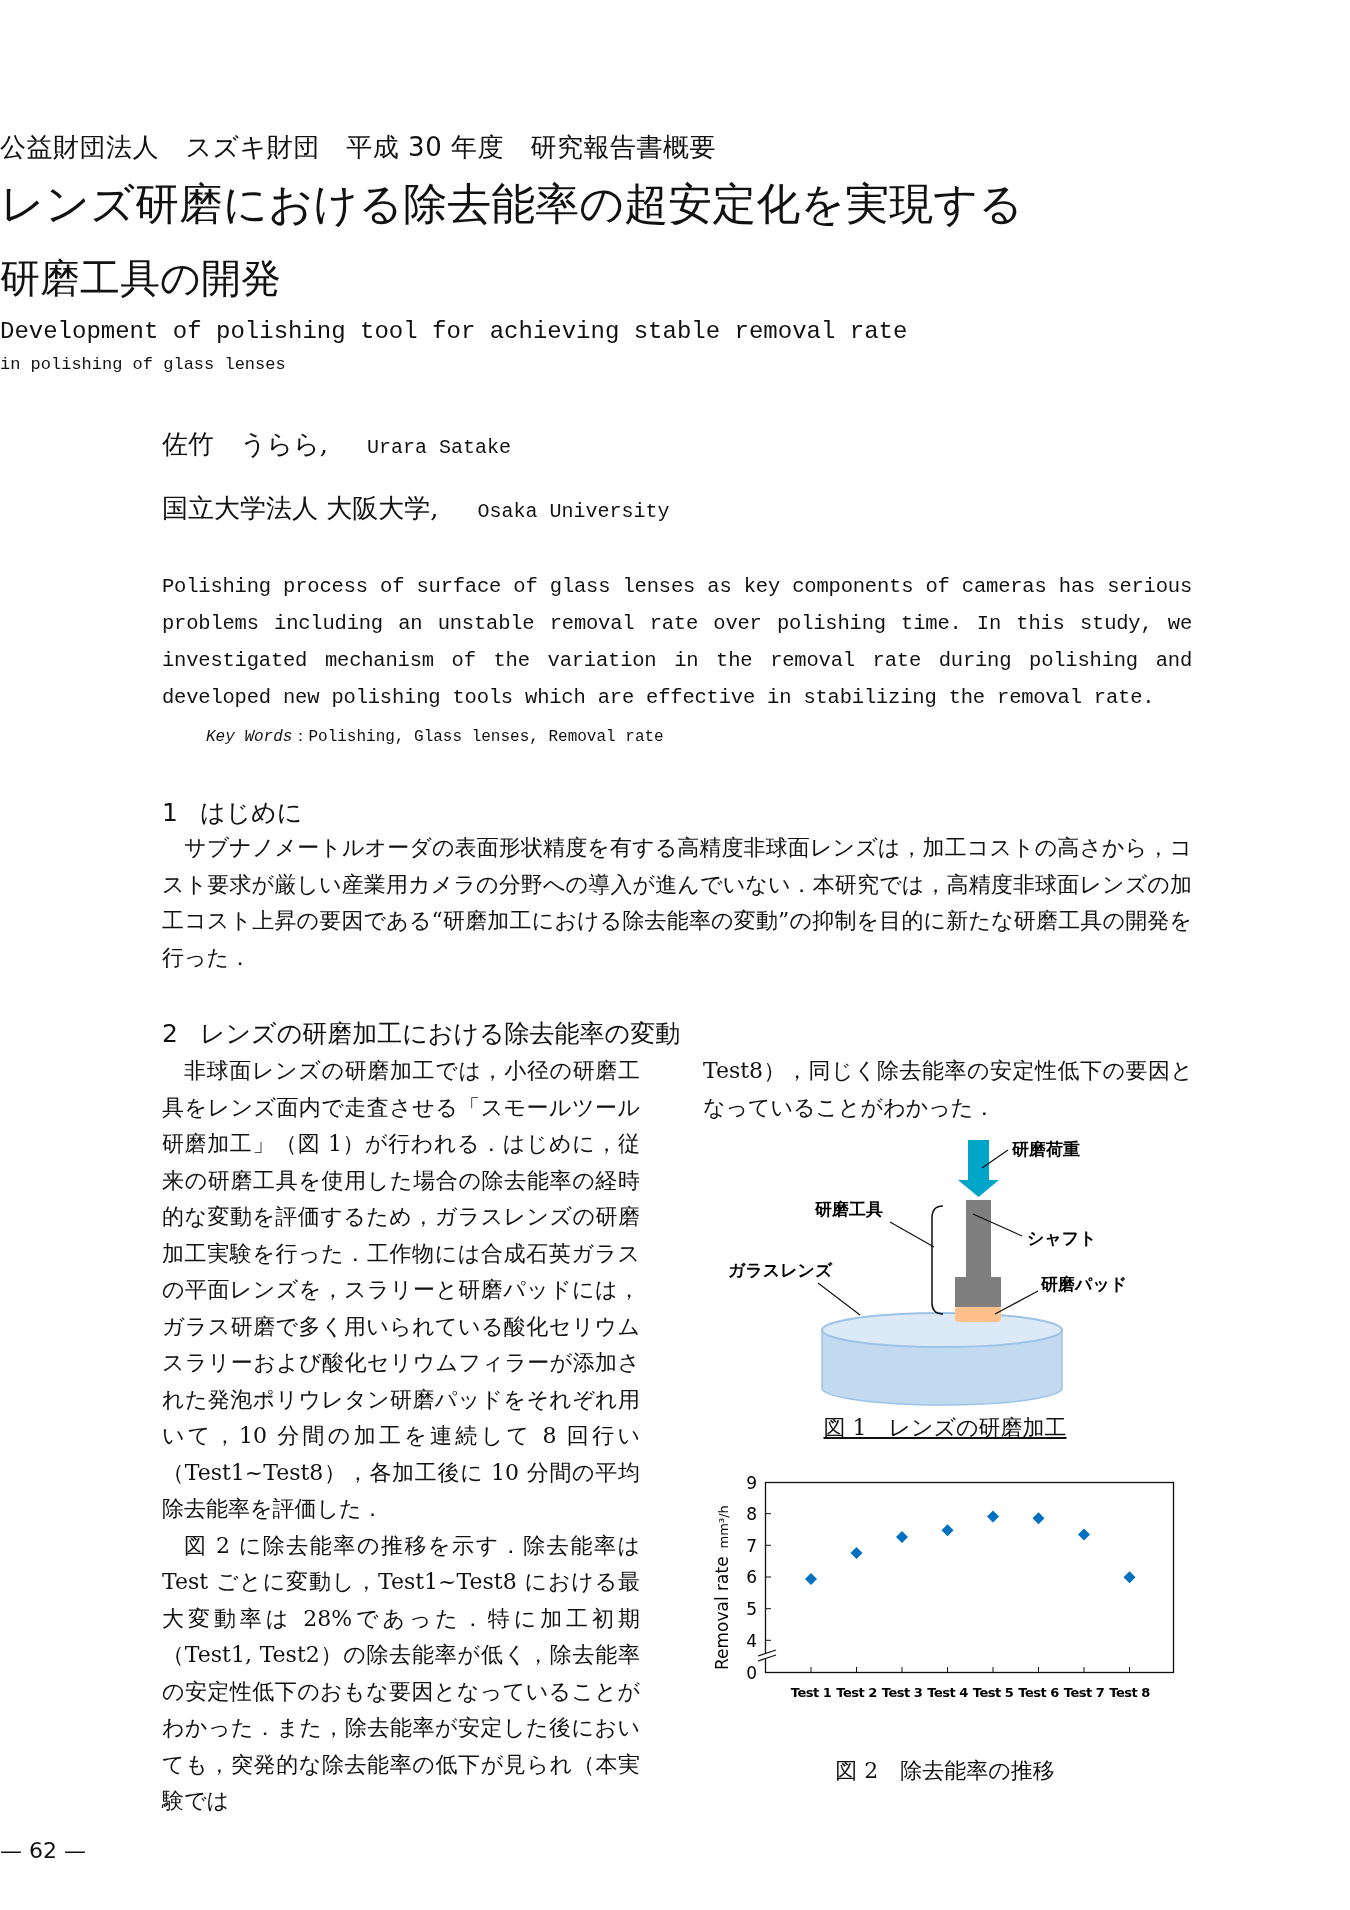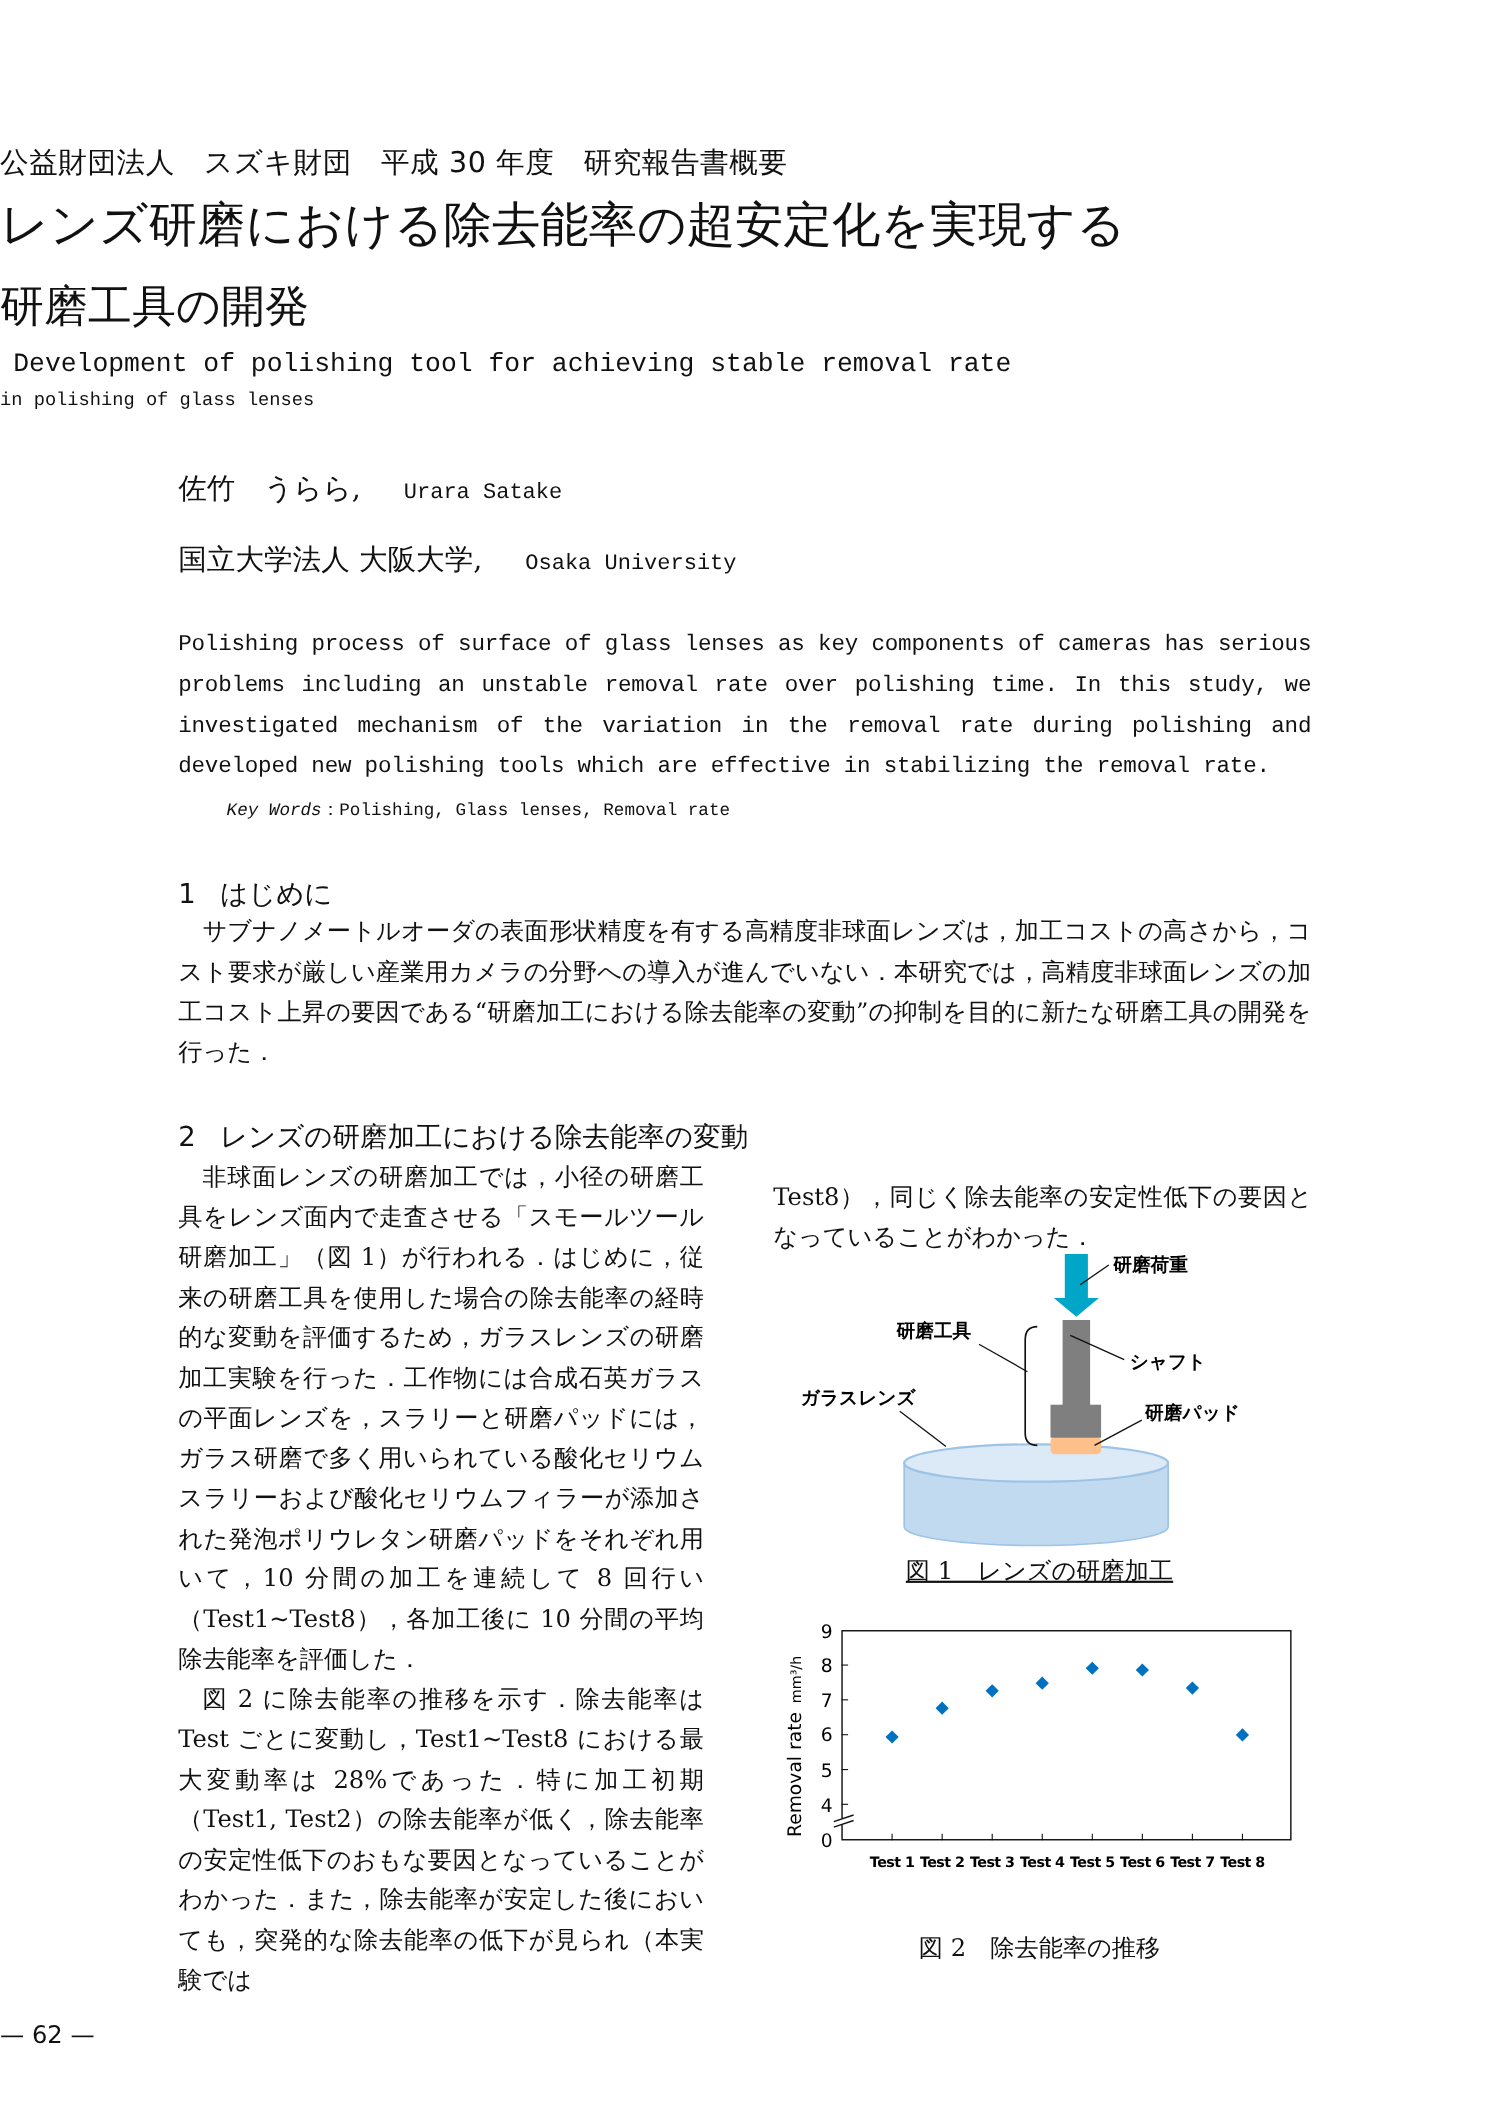--- a/index.html
+++ b/index.html
@@ -6,21 +6,21 @@
   body { width:1350px; height:1910px; position:relative; overflow:hidden; color:#111; }
   .abs { position:absolute; }
   .gothic { font-family: "DejaVu Sans", "Liberation Sans", sans-serif; }
   .mincho { font-family: "DejaVu Serif", "Liberation Serif", serif; }
   .mono { font-family: "Liberation Mono", "DejaVu Sans Mono", monospace; }
   .center { left:0; width:1192px; }
 
   #foundation { top:130px; font-size:26px; letter-spacing:0.5px; }
   #title1 { top:175px; font-size:44px; }
   #title2 { top:251px; font-size:40px; }
-  #en1 { top:318px; font-size:24px;padding-left:12px; }
+  #en1 { top:318px; font-size:24px; }
   #en2 { top:355px; font-size:17px; }
 
   .author { left:162px; font-size:26px; }
   #author-line { top:427px; }
   #affil-line { top:491px; }
   .author .en { font-family:"Liberation Mono","DejaVu Sans Mono",monospace; font-size:20px; margin-left:39px; }
 
   #abstract { left:162px; top:568px; width:1030px; font-size:20.5px; line-height:37px; text-align:justify; letter-spacing:-0.2px; }
   #keywords { left:162px; top:726px; font-size:16px;margin-left:44px; }
   #keywords .kw-label { font-style:italic; }
@@ -28,21 +28,21 @@
   .heading { font-size:25px; left:162px; }
   .heading .num { margin-right:22px; }
   #h1 { top:796px; }
   #h2 { top:1017px; }
 
   .body-text { font-size:22px; line-height:36.5px; }
   #sec1-body { left:162px; top:830px; width:1030px; text-align:justify; }
   .indent { text-indent:22px; }
 
   #col-left { left:162px; top:1053px; width:478px; text-align:justify; }
-  #col-right { left:703px; top:1053px; width:490px; text-align:justify;margin-top:18px; }
+  #col-right { left:703px; top:1053px; width:490px; text-align:justify; }
   .col p { margin:0; }
 
   .caption { font-size:22px; }
   #fig1-caption { left:700px; width:490px; text-align:center; top:1413px;text-decoration:underline; }
   #fig2-caption { left:700px; width:490px; text-align:center; top:1756px; }
 
   .dlabel { font-size:17px; font-weight:bold; }
 
   #page-number { top:1838px; font-size:22px; }
 </style>

